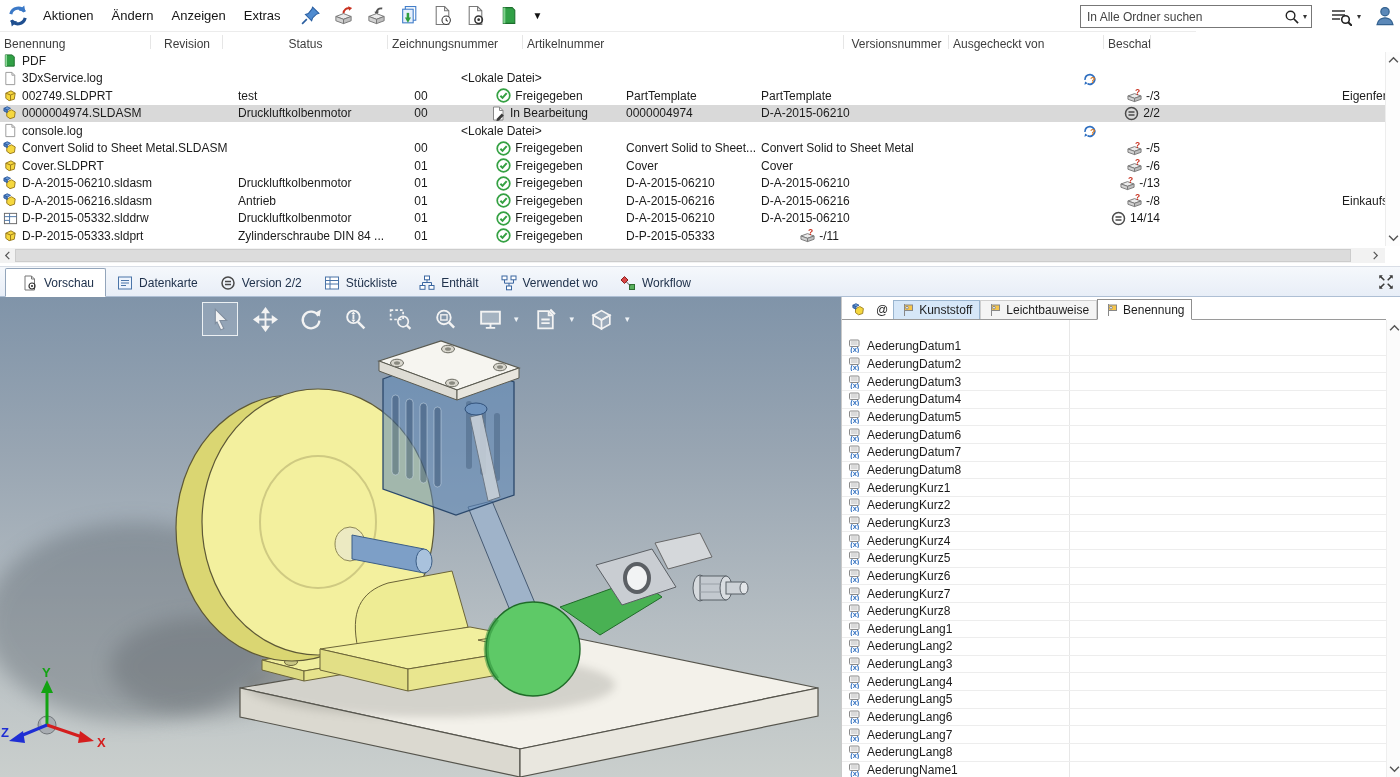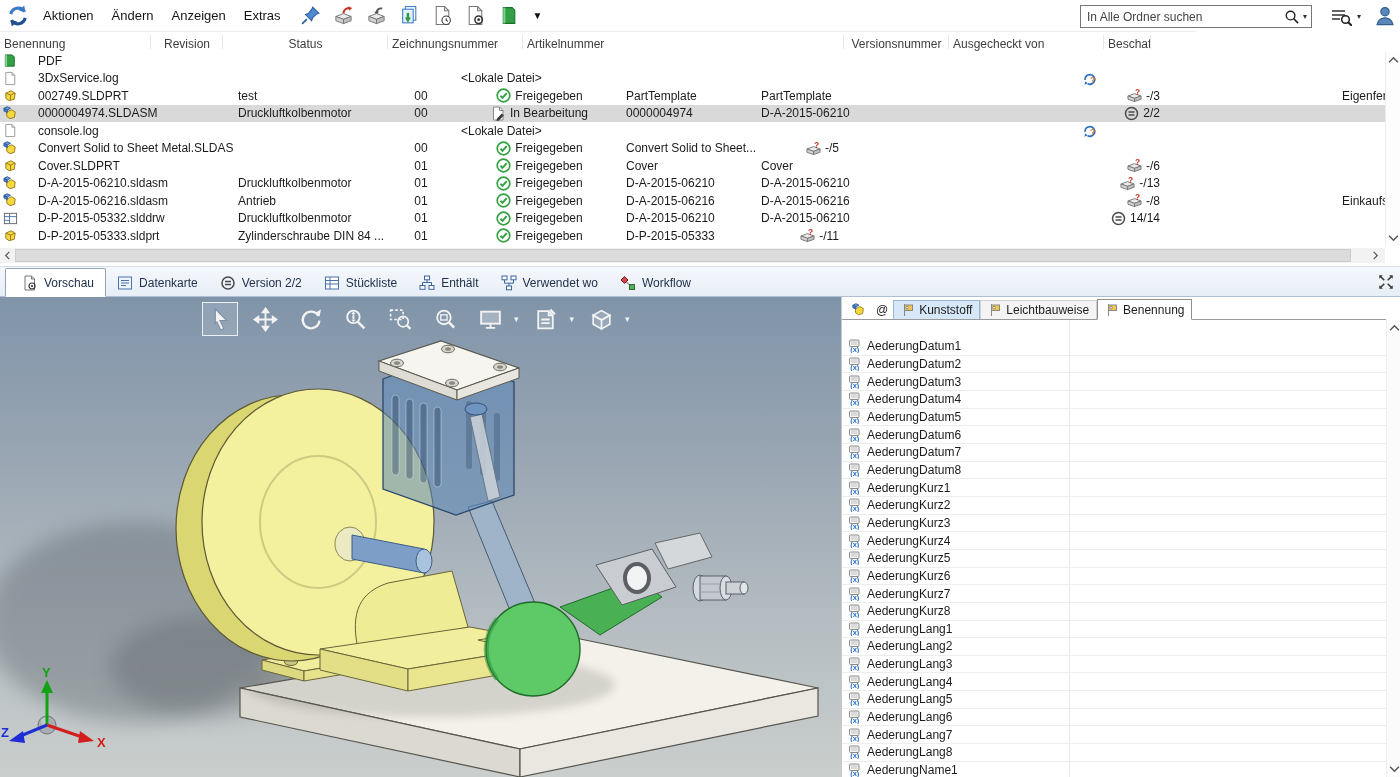--- a/index.html
+++ b/index.html
@@ -34,21 +34,21 @@
   .th{position:relative;font-size:12px;color:#3d3d3d;padding-top:5px;white-space:nowrap;overflow:hidden;}
   .th::after{content:"";position:absolute;right:0;top:3px;bottom:3px;width:1px;background:#e6e6e6;}
   .th.c-left{padding-left:4px;text-align:left;}
   .th.c-center{text-align:center;}
   .sortchev{position:absolute;left:140px;top:0;width:12px;height:6px;}
   .rows{position:absolute;top:52px;left:0;width:1385px;}
   .frow{display:flex;height:17.5px;align-items:stretch;background:#fff;}
   .frow.selected{background:#d9d9d9;}
   .cell{display:flex;align-items:center;overflow:hidden;white-space:nowrap;}
   .cell .ic{width:15px;height:15px;margin-right:4px;}
-  .cell.c-name{padding-left:3px;gap:16px;}
+  .cell.c-name{padding-left:3px;}
   .cell.c-center{justify-content:center;}
   .cell.c-left{padding-left:4px;}
   .cell.c-ver{justify-content:flex-end;padding-right:23px;}
   .cell.c-ver .ic{width:17px;height:15px;margin-right:3px;}
   .cell.c-ver.local{justify-content:flex-start;padding-left:3px;}
 
   
   .vscroll{position:absolute;left:1385px;top:52px;width:15px;height:194px;background:#fdfdfd;
            border-left:1px solid #ededed;}
   .sarrow{position:absolute;left:2px;width:11px;height:8px;}
@@ -467,20 +467,23 @@
           <span class="ic">
             <svg viewBox="0 0 15 15">
               <circle cx="7.5" cy="7.5" r="6.3" fill="#fff" stroke="#35a143" stroke-width="1.7"></circle>
               <path fill="none" stroke="#35a143" stroke-width="2" d="M4.4 7.8l2.1 2.1 4.2-4.8"></path>
             </svg>
           </span>
           <span>Freigegeben</span>
         </div>
         <div class="cell c-left" style="width: 135px;">
           <span>Convert Solid to Sheet...</span>
+        </div>
+        <div class="cell c-left" style="width: 321px;">
+          <span>Convert Solid to Sheet Metal</span>
         </div>
         <div class="cell c-ver" style="width: 105px;">
           <span class="ic">
             <svg viewBox="0 0 18 16">
               <path fill="#ececec" stroke="#777" d="M2 8.5l7-2.5 7 2.5-7 2.5z"></path>
               <path fill="#d2d2d2" stroke="#777" d="M2 8.5v3.5l7 2.5v-3.5z"></path>
               <path fill="#bfbfbf" stroke="#777" d="M16 8.5v3.5l-7 2.5v-3.5z"></path>
               <text x="9.5" y="7.5" font-size="9" font-weight="bold" fill="#c8301f">?</text>
             </svg>
           </span>

